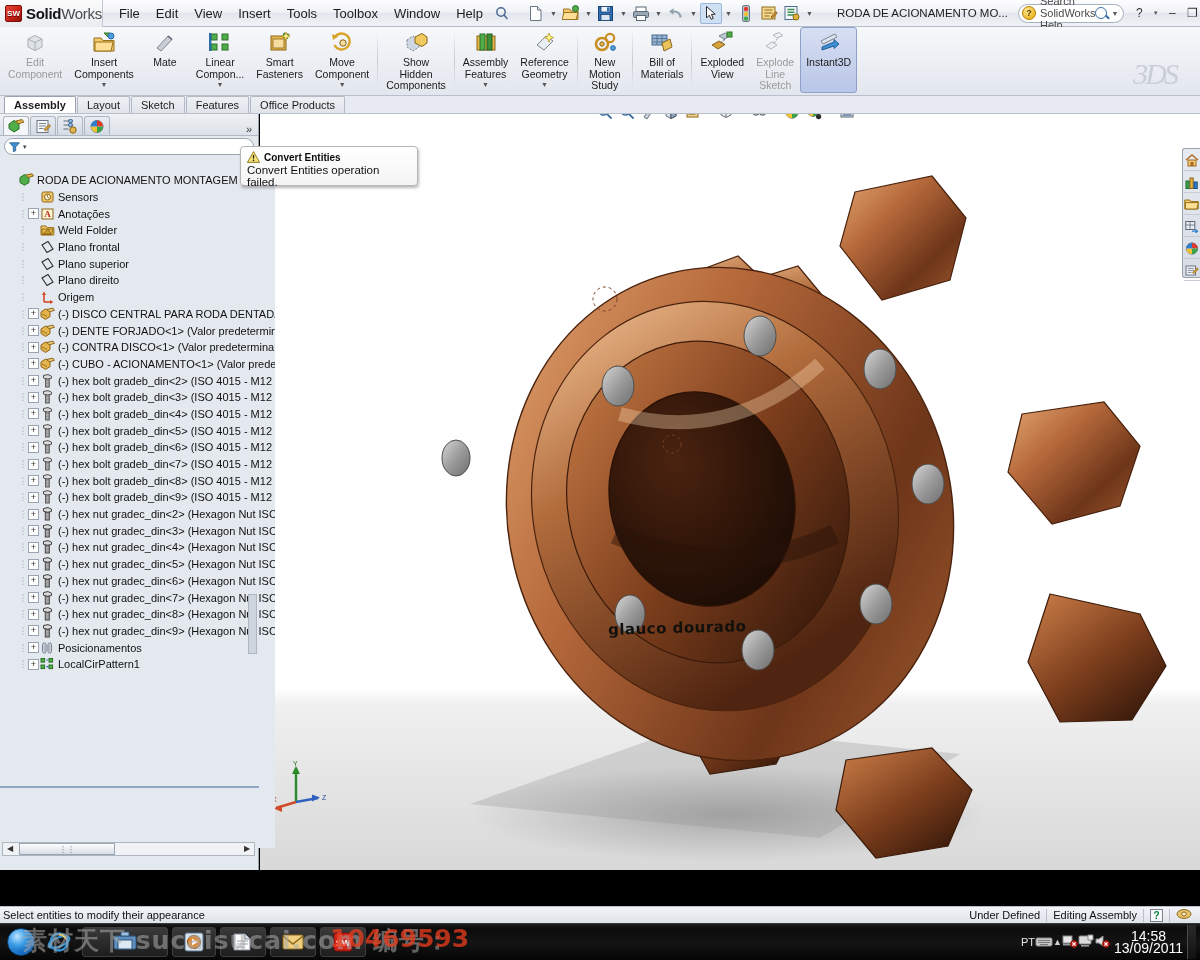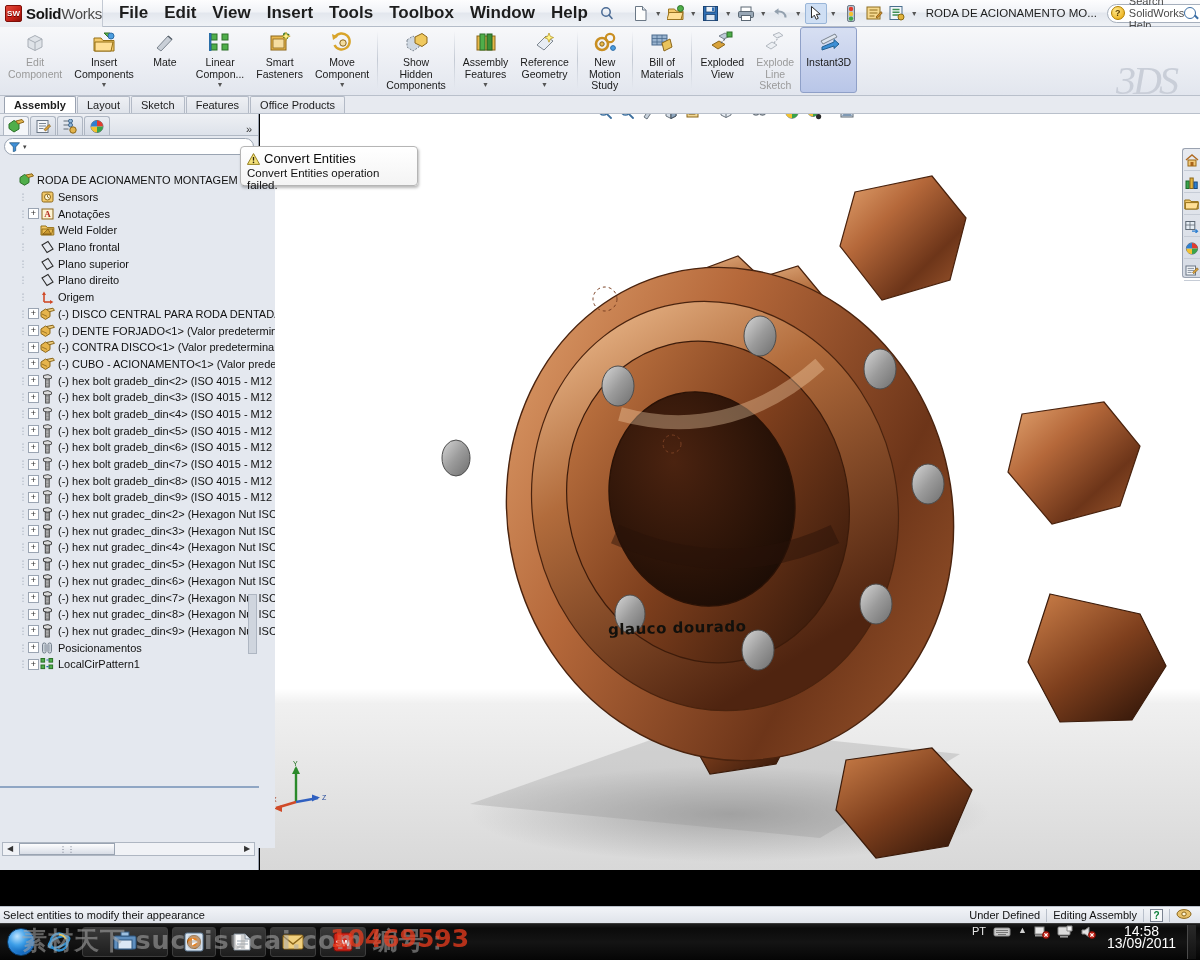--- a/index.html
+++ b/index.html
@@ -27,29 +27,29 @@
     background: linear-gradient(135deg,#e34b3c 0%, #c41f16 60%, #8e1109 100%);
     border:1px solid #7d0f08; border-radius:2px;
     color:#fff; font-size:8px; font-weight:bold; line-height:15px; text-align:center;
     text-shadow:0 1px 0 #600;
   }
   .sw-name { font-size:15px; letter-spacing:-0.3px; }
   .sw-name b { font-weight:bold; color:#151515; }
   .sw-name span { font-weight:normal; color:#4a4a4a; }
   .menubar { display:flex; align-items:center; height:27px; padding-left:8px;
     border-left:1px solid #c3c9d3; }
-  .menubar .mi { padding:4px 8px; color:#1d1d1d; font-size:17px; cursor:default;font-weight:bold; }
+  .menubar .mi { padding:4px 8px; color:#1d1d1d; font-size:13px; cursor:default; }
   .tb-sep { width:1px; height:19px; background:#c6ccd6; margin:0 4px; }
   .tb-icons { display:flex; align-items:center; gap:1px; height:27px; padding-left:4px;}
   .tbtn { width:22px; height:21px; display:flex; align-items:center; justify-content:center;
     border:1px solid transparent; border-radius:2px; }
   .tbtn.sel { background:#cfdff4; border-color:#9ab6d8; }
   .caret { width:11px; height:21px; display:flex; align-items:center; justify-content:center;
     color:#555; font-size:7px; }
-  .doc-title { font-size:11.5px; color:#1d1d1d; margin-left:6px; white-space:nowrap; }
+  .doc-title { font-size:11.5px; color:#1d1d1d; margin-left:22px; white-space:nowrap; }
   .searchbox {
     display:flex; align-items:center; height:19px; width:180px;
     margin-left:10px; background:#fff; border:1px solid #a7b0bd; border-radius:10px;
     padding:0 3px;
   }
   .searchbox .q { width:14px; height:14px; border-radius:50%;
     background:radial-gradient(circle at 35% 30%, #ffe98f, #e8a400);
     border:1px solid #b07e00; color:#5a3c00; font-size:9px; font-weight:bold;
     text-align:center; line-height:12px; }
   .searchbox .ph { flex:1; color:#4a4a4a; font-size:11px; padding-left:4px; }
@@ -72,21 +72,21 @@
     display:flex; flex-direction:column; align-items:center;
     border:1px solid transparent; border-radius:3px; cursor:default; }
   .rbtn.active { background:linear-gradient(to bottom,#d7dff2,#b9c6e8);
      border:1px solid #8fa0c8; border-radius:3px;}
   .rbtn .lbl { font-size:10.5px; color:#1a1a1a; text-align:center; line-height:11.5px; margin-top:2px;}
   .rbtn.dim .lbl { color:#9a9a9a; }
   .rbtn .dd { font-size:7px; color:#555; line-height:7px; margin-top:1px;}
   .ricon { width:24px; height:24px; position:relative; }
   .rsep { width:1px; height:58px; margin:4px 2px 0 2px;
      background:linear-gradient(to bottom,rgba(0,0,0,0),#c4cad4,rgba(0,0,0,0)); }
-  .ds-logo { position:absolute; right:24px; top:30px; font-size:40px; color:#c9ced8;
+  .ds-logo { position:absolute; right:24px; top:30px; font-size:30px; color:#c9ced8;
      font-family:"Liberation Serif",serif; font-style:italic; letter-spacing:-3px;}
 
   
   .cmtabs { position:absolute; left:0; top:96px; width:1200px; height:18px;
     background:#e7eaf0; border-bottom:1px solid #b9c0cb; display:flex; align-items:flex-end;
     padding-left:4px; }
   .cmtab { padding:2px 9px 2px 9px; font-size:11px; color:#1c1c1c;
     background:linear-gradient(to bottom,#eef0f4,#dfe3ea);
     border:1px solid #b3bac6; border-bottom:none; border-radius:2px 2px 0 0; margin-right:1px;}
   .cmtab.sel { background:#ffffff; font-weight:bold; border-color:#9aa2b0; }
@@ -143,21 +143,21 @@
   .triad { position:absolute; left:12px; bottom:56px; width:60px; height:56px;}
   .wmark { position:absolute; left:348px; top:505px; font-weight:bold; font-size:15px;
      color:#12100c; letter-spacing:0.5px; font-family:"DejaVu Sans", sans-serif;
      transform:rotate(-1.5deg); }
 
   
   .tooltip { position:absolute; left:240px; top:146px; width:178px; height:40px;
     background:linear-gradient(to bottom,#ffffff,#f4f4f4);
     border:1px solid #b5b5b5; border-radius:4px;
     box-shadow:1px 2px 3px rgba(0,0,0,0.28); padding:4px 6px; z-index:30;}
-  .tooltip .tt-h{ display:flex; align-items:center; font-weight:normal; font-size:13px; color:#0b0b0b;}
+  .tooltip .tt-h{ display:flex; align-items:center; font-weight:bold; font-size:10px; color:#0b0b0b;}
   .tooltip .tt-b{ font-size:11.5px; color:#111; margin-top:1px;}
   .warn { width:13px;height:12px;margin-right:4px;flex:none;}
 
   
   .taskpane { position:absolute; right:0; top:148px; width:18px; height:130px;
     background:linear-gradient(to bottom,#e7eaf0,#d7dce5);
     border:1px solid #9aa2b0; border-right:none; border-radius:3px 0 0 3px; }
   .tpane-i{ width:16px;height:21px; margin:1px auto 0 auto; display:flex;align-items:center;justify-content:center;
     border-bottom:1px solid #c6ccd6;}
 
@@ -184,21 +184,21 @@
     border-top:1px solid #3a3a3a; display:flex; align-items:center; }
   .startorb { width:38px;height:34px; margin-left:2px; display:flex;align-items:center;justify-content:center;}
   .orb { width:28px;height:28px;border-radius:50%;
     background: radial-gradient(circle at 35% 28%, #bfe4ff 0%, #3fa0e8 35%, #0a5fb5 70%, #063c78 100%);
     border:1px solid #0a3d6b; box-shadow:0 0 4px rgba(80,170,255,.7) inset;}
   .qlaunch{ display:flex; align-items:center; gap:3px; margin-left:4px;}
   .tbitem { height:30px; display:flex; align-items:center; justify-content:center; padding:0 10px;
     border:1px solid #3d3d3d; border-radius:3px;
     background:linear-gradient(to bottom,#3a3a3a,#1d1d1d);}
   .tbitem.big{ min-width:86px; }
-  .tray { margin-left:auto; display:flex; align-items:flex-start; gap:7px; padding-right:4px; color:#e9e9e9;
+  .tray { margin-left:auto; display:flex; align-items:center; padding-right:4px; color:#e9e9e9;
      font-size:11px;}
   .clock{ text-align:center; line-height:12px; font-size:14px; color:#fff; padding:0 4px;}
   .showdesk{ width:9px;height:34px;border-left:1px solid #4a4a4a;
      background:linear-gradient(to bottom,#2a2a2a,#111);}
 
   .wmark-cn { position:absolute; left:22px; top:924px; font-size:25px; font-weight:bold;
      color:rgba(170,170,170,.55); font-family:"DejaVu Sans", sans-serif; letter-spacing:1px;
      white-space:nowrap; pointer-events:none; }
   .wmark-num { position:absolute; left:330px; top:924px; font-size:25px; font-weight:bold;
      color:rgba(235,60,30,.75); font-family:"DejaVu Sans", sans-serif; pointer-events:none;}

